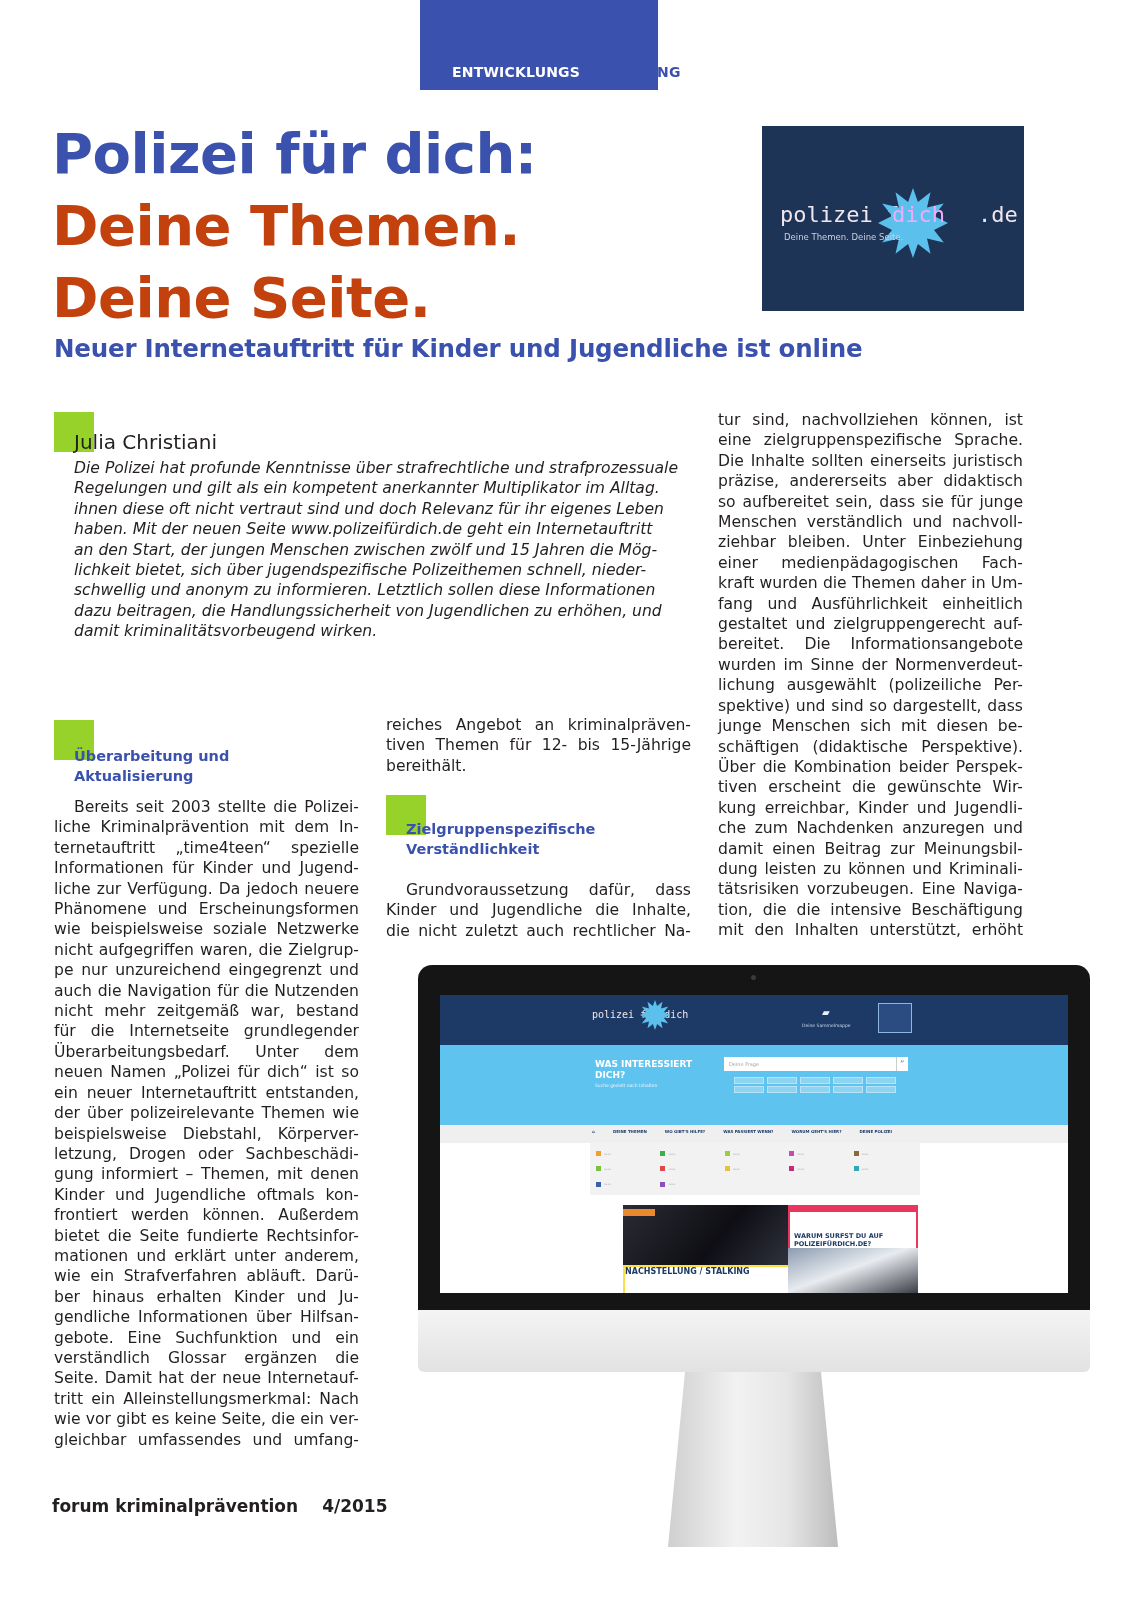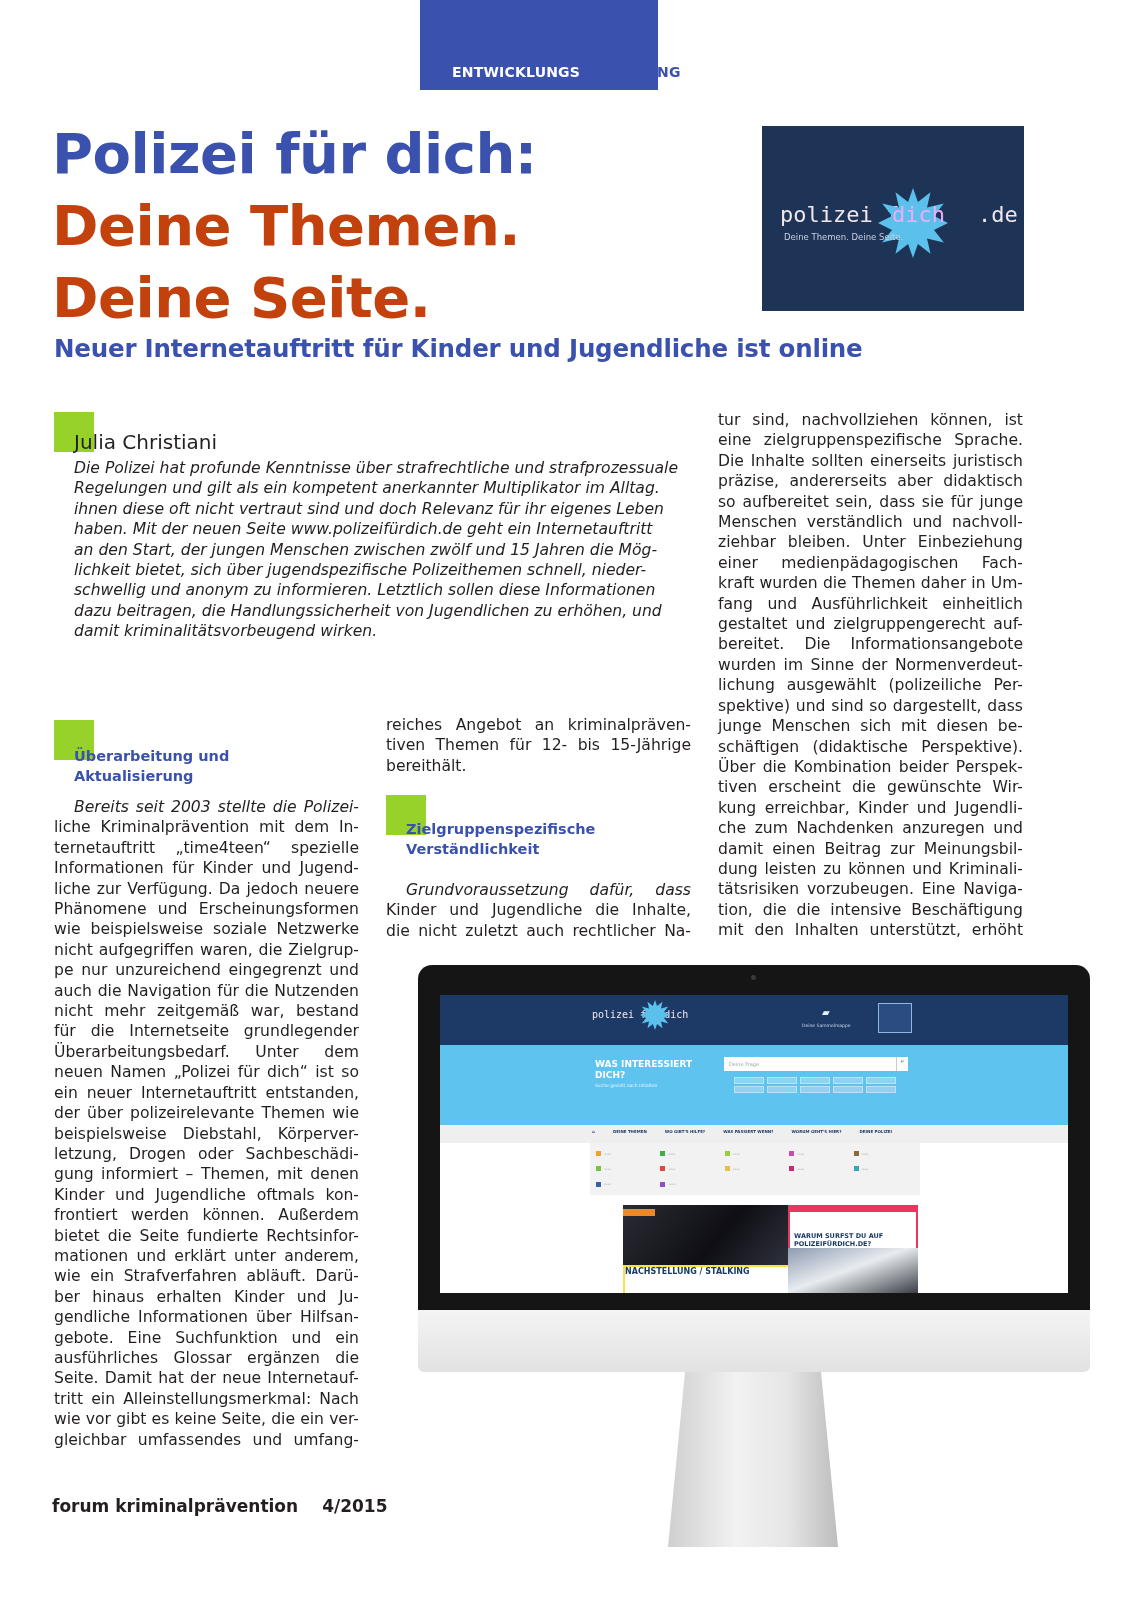--- a/index.html
+++ b/index.html
@@ -28,21 +28,21 @@
 
   .author { position: absolute; left: 74px; top: 430px; font-size: 20px; color: #231f20; }
   .intro { position: absolute; left: 74px; top: 458px; width: 600px; font-style: italic; font-size: 15.6px; line-height: 20.4px; color: #231f20; }
   .intro p { white-space: nowrap; }
 
   .h2 { position: absolute; font-weight: bold; font-size: 14.5px; line-height: 20px; color: #3a51ad; }
 
   .col { position: absolute; font-size: 15.6px; line-height: 20.4px; color: #231f20; text-align: justify; }
   .col p { text-align-last: justify; white-space: nowrap; }
   .col p.last { text-align-last: left; }
-  .col p.indent { text-indent: 20px; font-style: italic; }
+  .col p.indent { text-indent: 20px; }
 
   .footer { position: absolute; left: 52px; top: 1496px; font-weight: bold; font-size: 17px; color: #231f20; white-space: nowrap; }
   .footer .issue { margin-left: 24px; }
 
   
   .monitor { position: absolute; left: 418px; top: 965px; width: 700px; height: 590px; }
   .bezel { position: absolute; left: 0; top: 0; width: 672px; height: 345px; background: #151515; border-radius: 14px 14px 0 0; }
   .camera { position: absolute; left: 333px; top: 10px; width: 5px; height: 5px; border-radius: 50%; background: #3a3a3a; }
   .chin { position: absolute; left: 0; top: 345px; width: 672px; height: 62px; background: linear-gradient(#f4f4f4, #e2e2e2); border-radius: 0 0 6px 6px; }
   .stand { position: absolute; left: 250px; top: 407px; width: 170px; height: 175px; background: linear-gradient(90deg, #cfcfcf, #f2f2f2 40%, #e6e6e6 70%, #bdbdbd); clip-path: polygon(10% 0, 90% 0, 100% 100%, 0 100%); }
@@ -139,21 +139,21 @@
   <p>letzung, Drogen oder Sachbeschädi-</p>
   <p>gung informiert – Themen, mit denen</p>
   <p>Kinder und Jugendliche oftmals kon-</p>
   <p>frontiert werden können. Außerdem</p>
   <p>bietet die Seite fundierte Rechtsinfor-</p>
   <p>mationen und erklärt unter anderem,</p>
   <p>wie ein Strafverfahren abläuft. Darü-</p>
   <p>ber hinaus erhalten Kinder und Ju-</p>
   <p>gendliche Informationen über Hilfsan-</p>
   <p>gebote. Eine Suchfunktion und ein</p>
-  <p>ausführliches Glossar ergänzen die</p>
+  <p>verständlich Glossar ergänzen die</p>
   <p>Seite. Damit hat der neue Internetauf-</p>
   <p>tritt ein Alleinstellungsmerkmal: Nach</p>
   <p>wie vor gibt es keine Seite, die ein ver-</p>
   <p>gleichbar umfassendes und umfang-</p>
 </div>
 
 <div class="col" style="left:386px;top:715px;width:305px;">
   <p>reiches Angebot an kriminalpräven-</p>
   <p>tiven Themen für 12- bis 15-Jährige</p>
   <p class="last">bereithält.</p>

